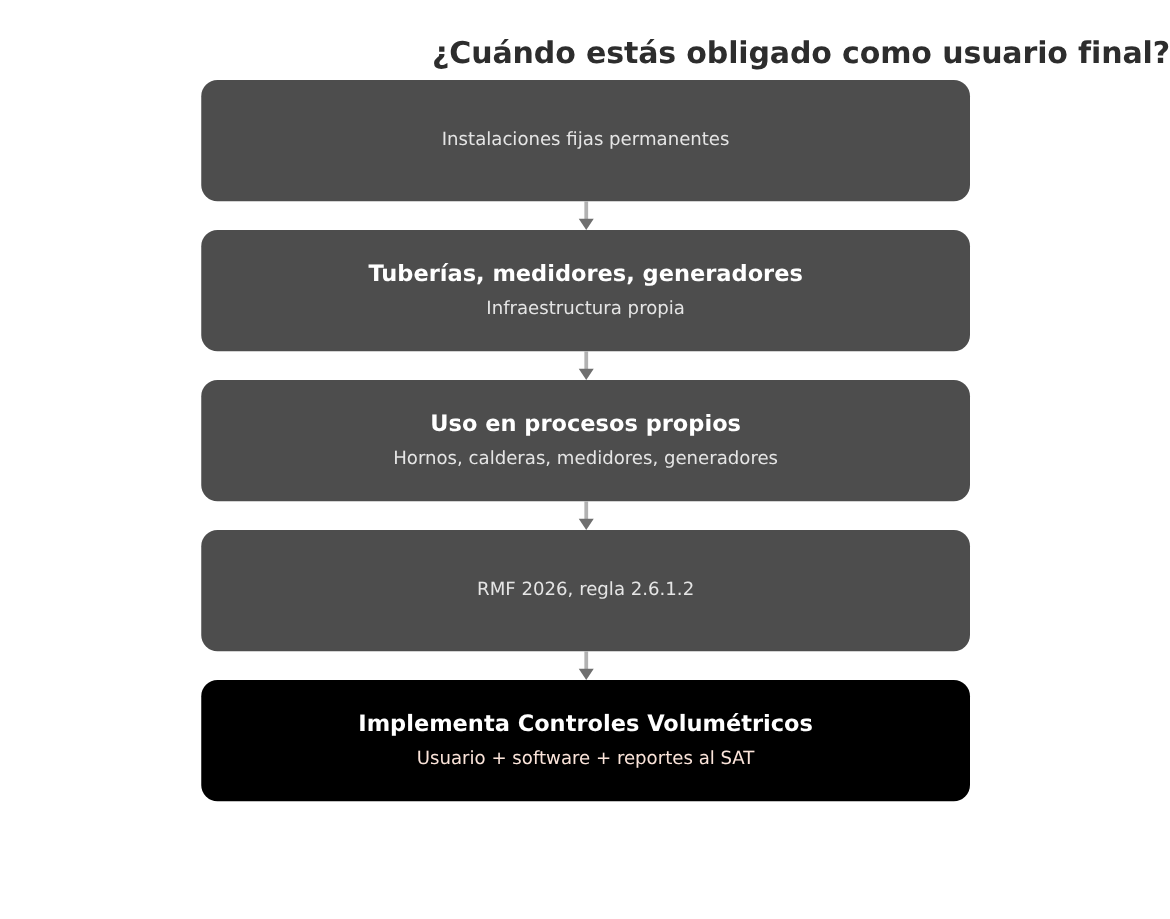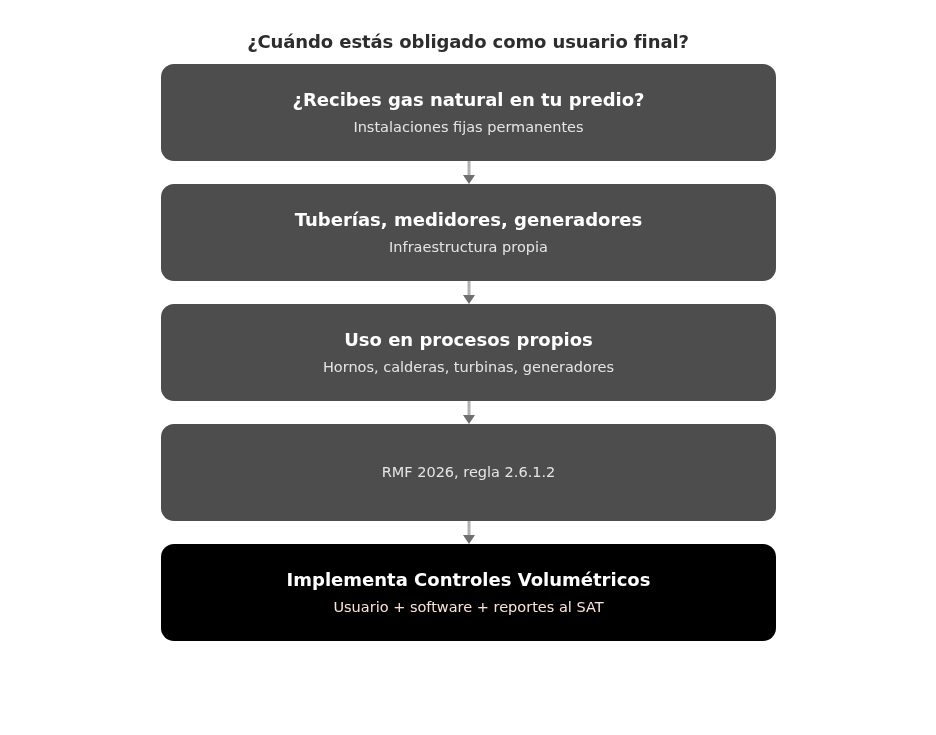--- a/index.html
+++ b/index.html
@@ -19,22 +19,22 @@
     width: 936px;
     height: 735px;
     box-sizing: border-box;
   }
 
   .chart-title {
     position: absolute;
     top: 28px;
     left: 0;
     width: 936px;
-    text-align: center;
-    font-size: 18px;
+    text-align: right;
+    font-size: 24px;
     font-weight: bold;
     color: #2d2d2d;
     letter-spacing: -0.1px;
     line-height: 28px;
   }
 
   .flow-stack {
     position: absolute;
     top: 64px;
     left: 161px;
@@ -124,40 +124,39 @@
 </head>
 <body>
 
 <div id="flow-root">
 
   <div class="chart-title">¿Cuándo estás obligado como usuario final?</div>
 
   <div class="flow-stack">
 
     <div class="flow-node step">
-      <div class="node-title">¿Recibes gas natural en tu predio?</div>
       <div class="node-subtitle">Instalaciones fijas permanentes</div>
       <div class="connector">
         <div class="shaft"></div>
         <div class="head"></div>
       </div>
     </div>
 
     <div class="flow-node step">
       <div class="node-title">Tuberías, medidores, generadores</div>
       <div class="node-subtitle">Infraestructura propia</div>
       <div class="connector">
         <div class="shaft"></div>
         <div class="head"></div>
       </div>
     </div>
 
     <div class="flow-node step">
       <div class="node-title">Uso en procesos propios</div>
-      <div class="node-subtitle">Hornos, calderas, turbinas, generadores</div>
+      <div class="node-subtitle">Hornos, calderas, medidores, generadores</div>
       <div class="connector">
         <div class="shaft"></div>
         <div class="head"></div>
       </div>
     </div>
 
     <div class="flow-node step">
       <div class="node-subtitle">RMF 2026, regla 2.6.1.2</div>
       <div class="connector">
         <div class="shaft"></div>

